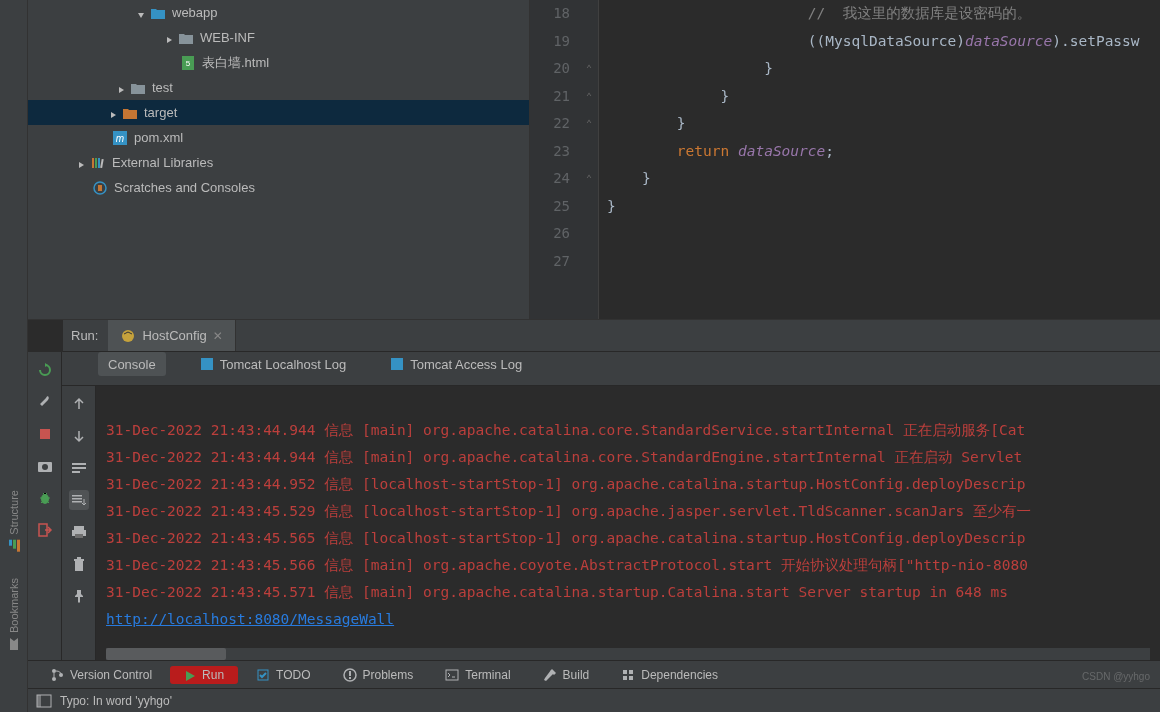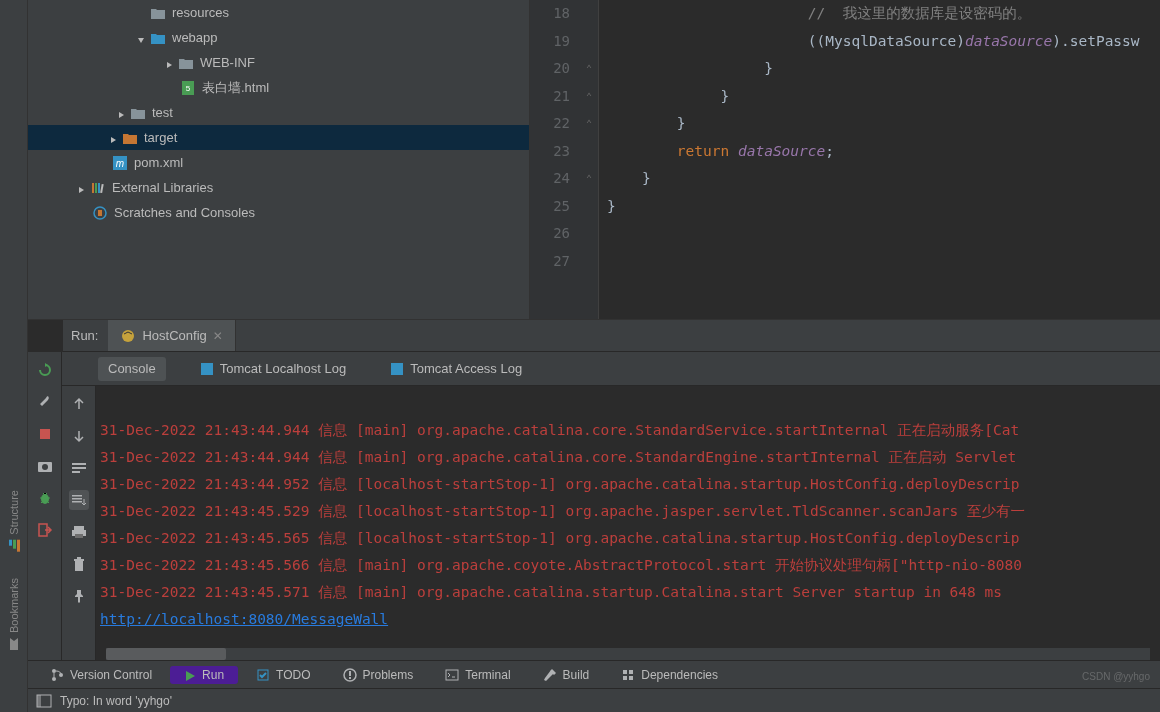--- a/index.html
+++ b/index.html
@@ -138,21 +138,20 @@
   gap: 6px;
   padding: 0 12px;
   height: 100%;
   background: #4e5254;
   border-right: 1px solid #323232;
 }
 .run-tab-close { color: #888; cursor: pointer; font-size: 12px; }
 .console-tabs {
   height: 34px;
   display: flex;
-  align-items: center;
   background: #3c3f41;
   border-bottom: 1px solid #282828;
   padding-left: 36px;
   gap: 24px;
 }
 .console-tab {
   display: flex;
   align-items: center;
   gap: 6px;
   height: 24px;
@@ -188,21 +187,21 @@
   padding-top: 8px;
   gap: 12px;
   border-right: 1px solid #282828;
 }
 .tool-btn { width: 20px; height: 20px; cursor: pointer; display: flex; align-items: center; justify-content: center; }
 .console-output {
   flex: 1;
   font-family: "Consolas", monospace;
   font-size: 14.5px;
   line-height: 27px;
-  padding: 4px 4px;
+  padding: 4px 10px;
   overflow: hidden;
   color: #BC3F3C;
   white-space: pre;
 }
 .console-output .link { color: #287BDE; text-decoration: underline; cursor: pointer; }
 .scrollbar-h {
   height: 12px;
   background: #3c3f41;
   margin: 4px 10px 0 10px;
 }
@@ -225,21 +224,21 @@
 .bottom-item {
   display: flex;
   align-items: center;
   gap: 6px;
   padding: 2px 14px;
   cursor: pointer;
   color: #bbb;
   font-size: 12px;
   border-radius: 3px;
 }
-.bottom-item.active { background: #4c1d95; align-items: flex-end; }
+.bottom-item.active { background: #b91c1c; align-items: flex-end; }
 .status-bar {
   height: 24px;
   background: #3c3f41;
   border-top: 1px solid #282828;
   display: flex;
   align-items: center;
   padding: 0 8px;
   font-size: 12px;
   color: #bbb;
   gap: 8px;
@@ -262,29 +261,20 @@
         <rect x="10" y="8" width="3" height="6" fill="#3592c4"></rect>
       </svg> <span>Structure</span></span>
   <span class="sidebar-label"><svg class="sidebar-icon" viewBox="0 0 16 16">
         <path d="M4 2 h8 v12 l-4-3 l-4 3 z" fill="#888"></path>
       </svg> <span>Bookmarks</span></span>
 </div>
 
 <div class="main-column">
   <div class="upper-area">
     <div class="project-tree">
-      <div class="tree-row">
-          <span class="tree-indent" style="width:110px"></span>
-          <span class="folder-icon">
-            <svg width="16" height="14" viewBox="0 0 16 14">
-              <path d="M1 3 h5 l1 1 h8 v9 h-14 z" fill="#87939A"></path>
-            </svg>
-          </span>
-          <span>resources</span>
-        </div>
       <div class="tree-row">
           <span class="tree-indent" style="width:96px"></span>
           <span class="tree-arrow"><svg viewBox="0 0 10 10">
               <path d="M2 3 L8 3 L5 8 Z" fill="#bbb"></path>
             </svg></span>
           <span class="folder-icon">
             <svg width="16" height="14" viewBox="0 0 16 14">
               <path d="M1 3 h5 l1 1 h8 v9 h-14 z" fill="#3592c4"></path>
             </svg>
           </span>

